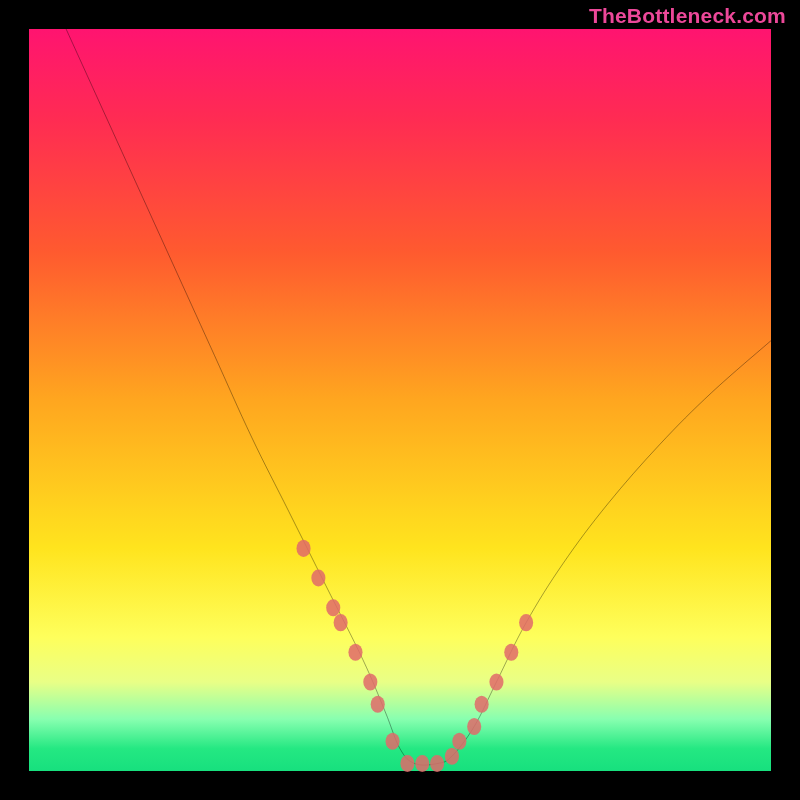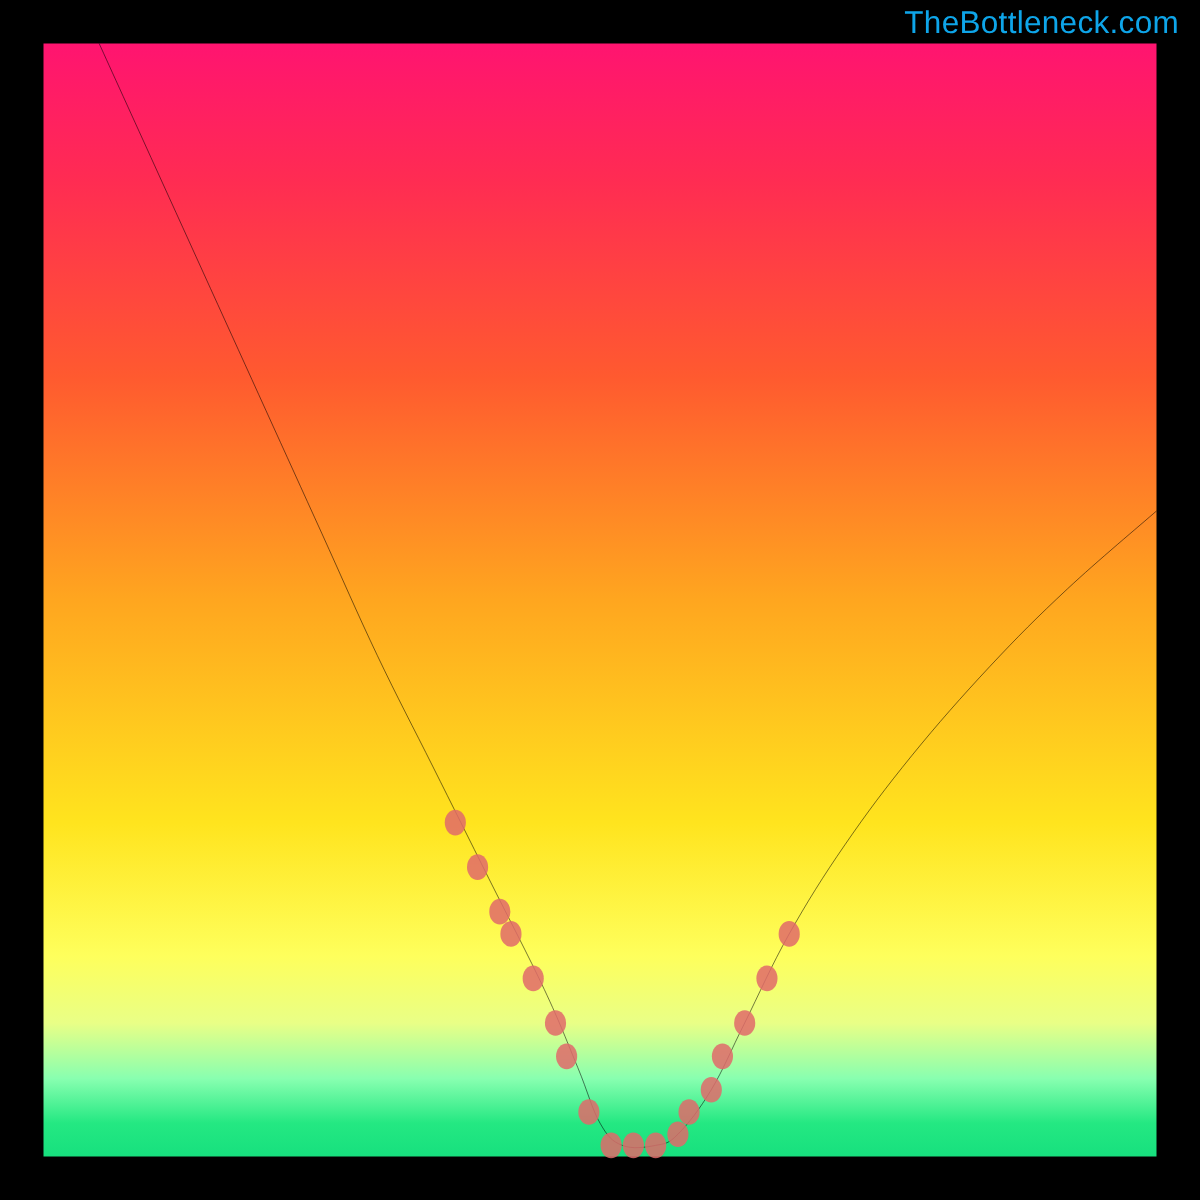--- a/index.html
+++ b/index.html
@@ -43,23 +43,23 @@
     left: 0;
     top: 0;
     width: 742px;
     height: 742px;
     overflow: visible;
   }
   .watermark {
     position: absolute;
     top: 4px;
     right: 14px;
-    color: #0ea5e9;
+    color: #ec4899;
     font-size: 21px;
-    font-weight: 400;
+    font-weight: 700;
     letter-spacing: 0.2px;
     user-select: none;
   }
 </style>
 </head>
 <body>
 
 <div class="stage">
 
   <div class="watermark">TheBottleneck.com</div>

